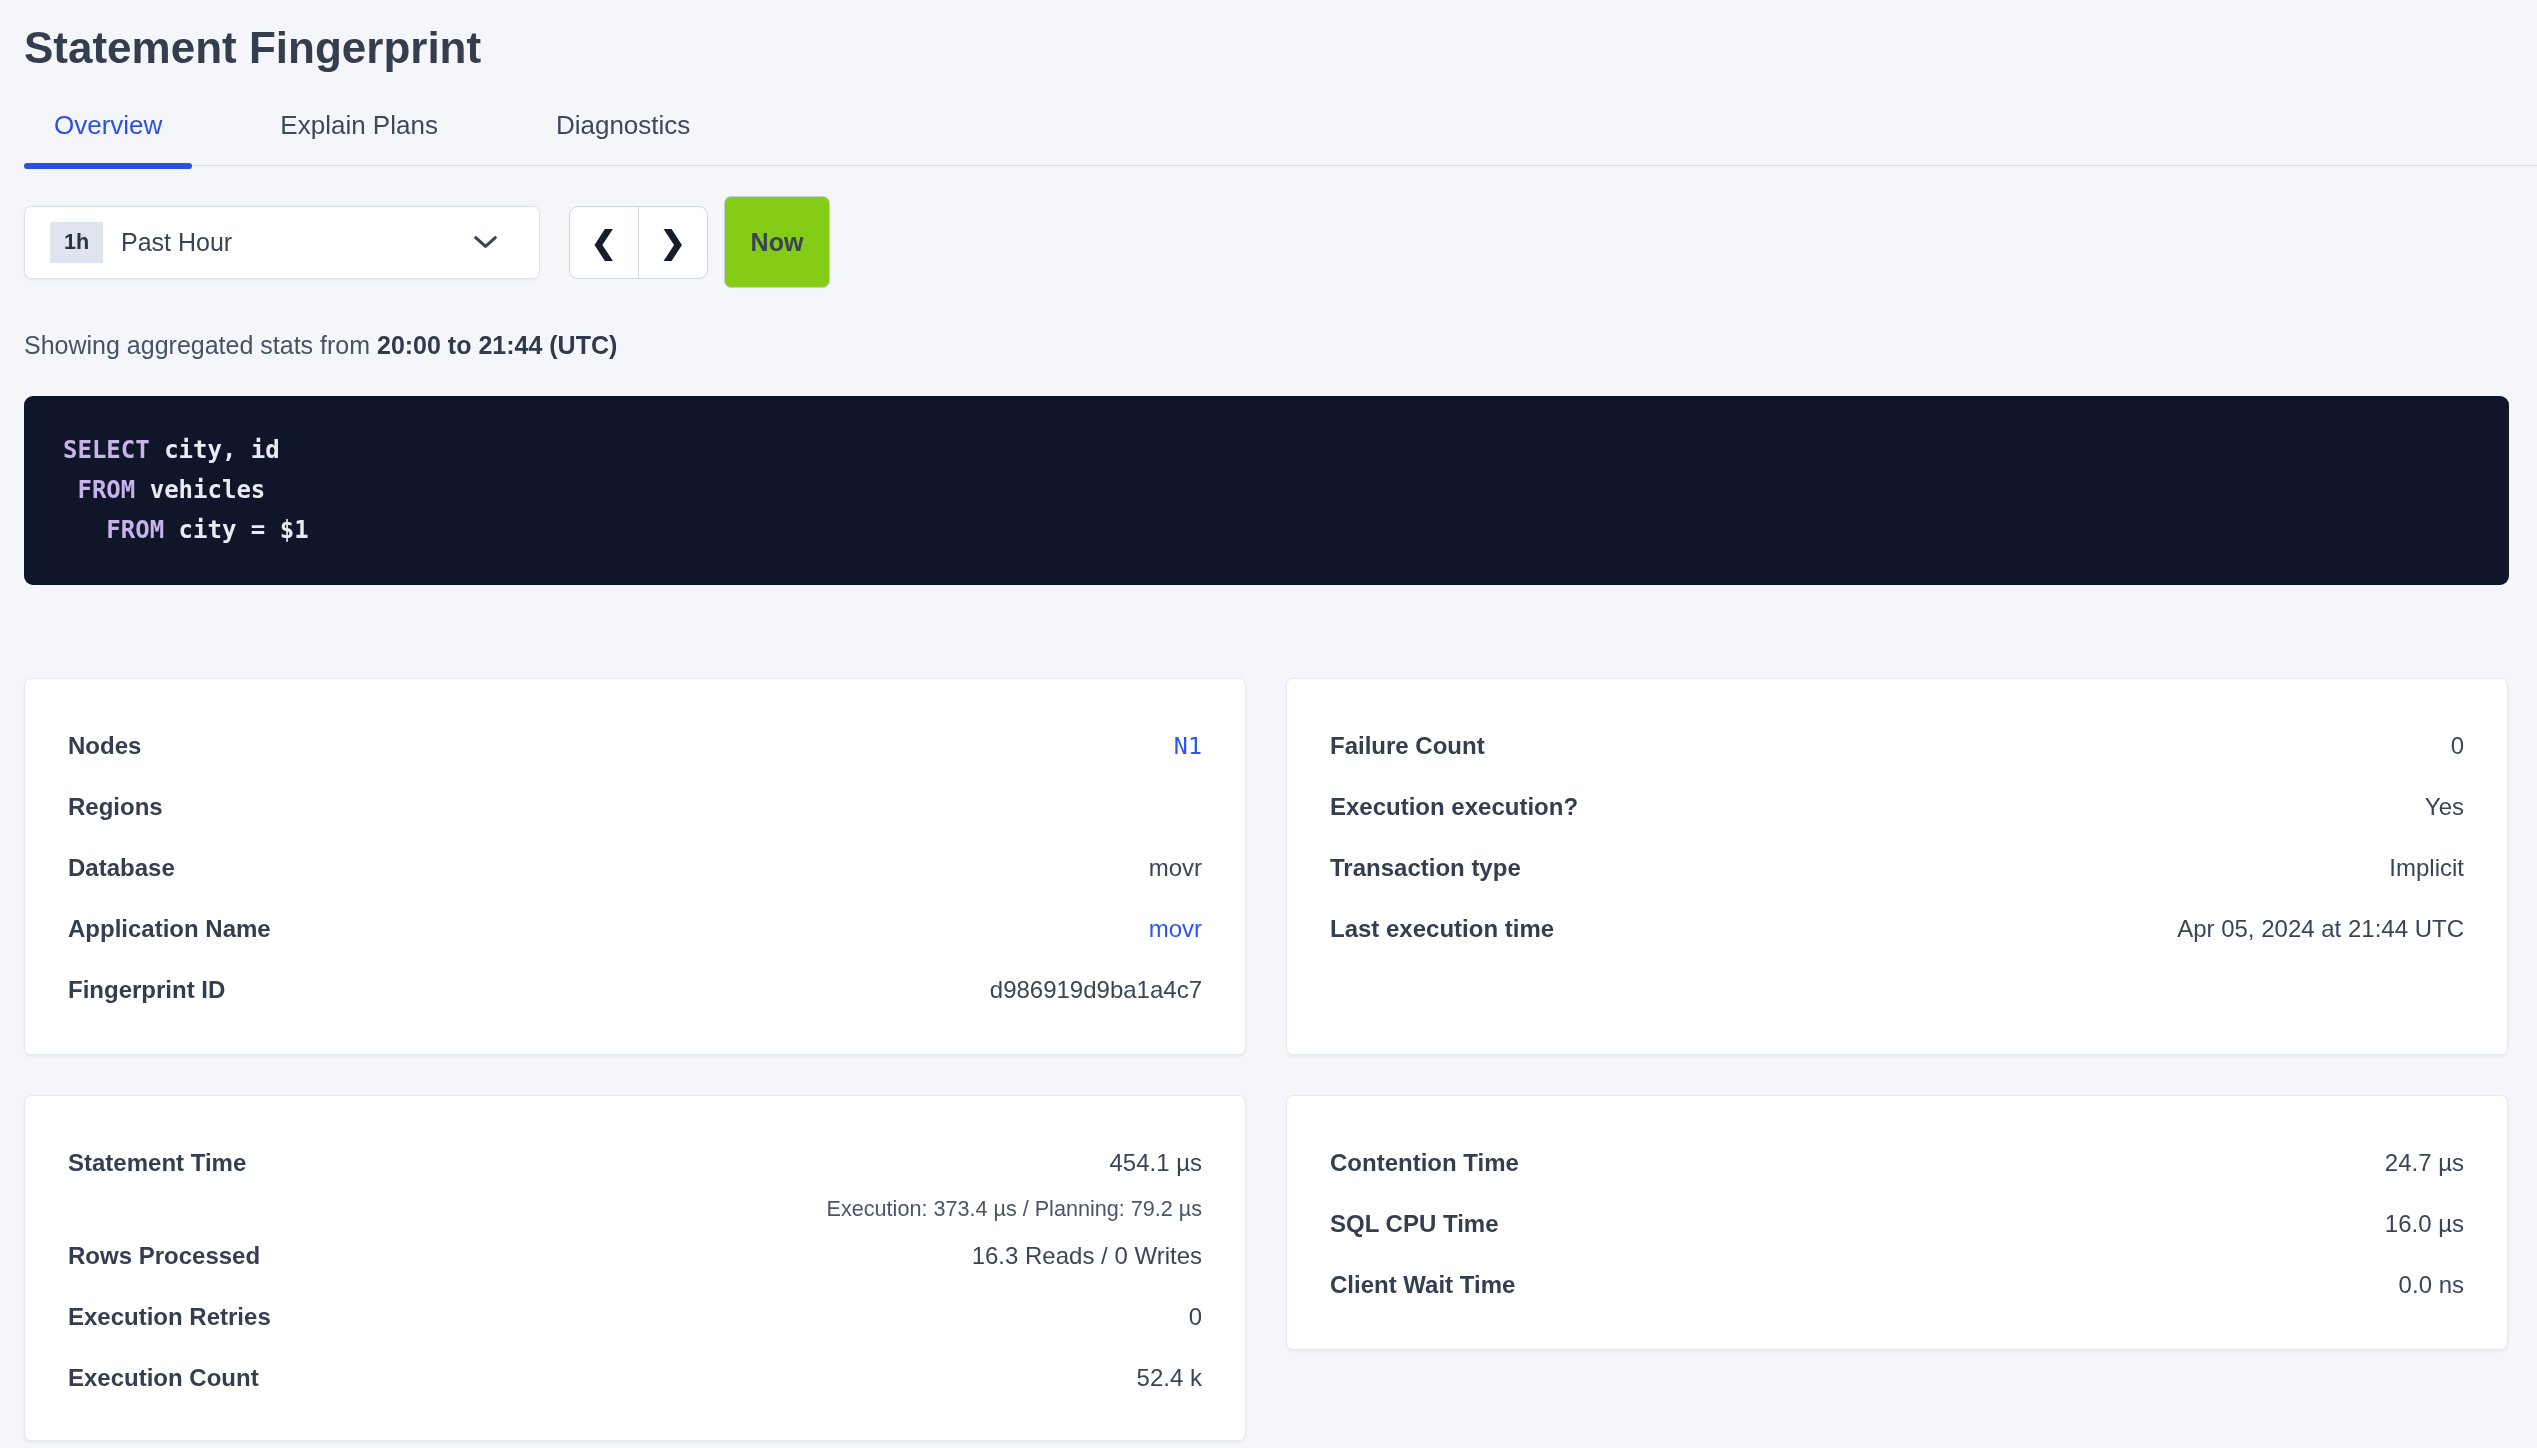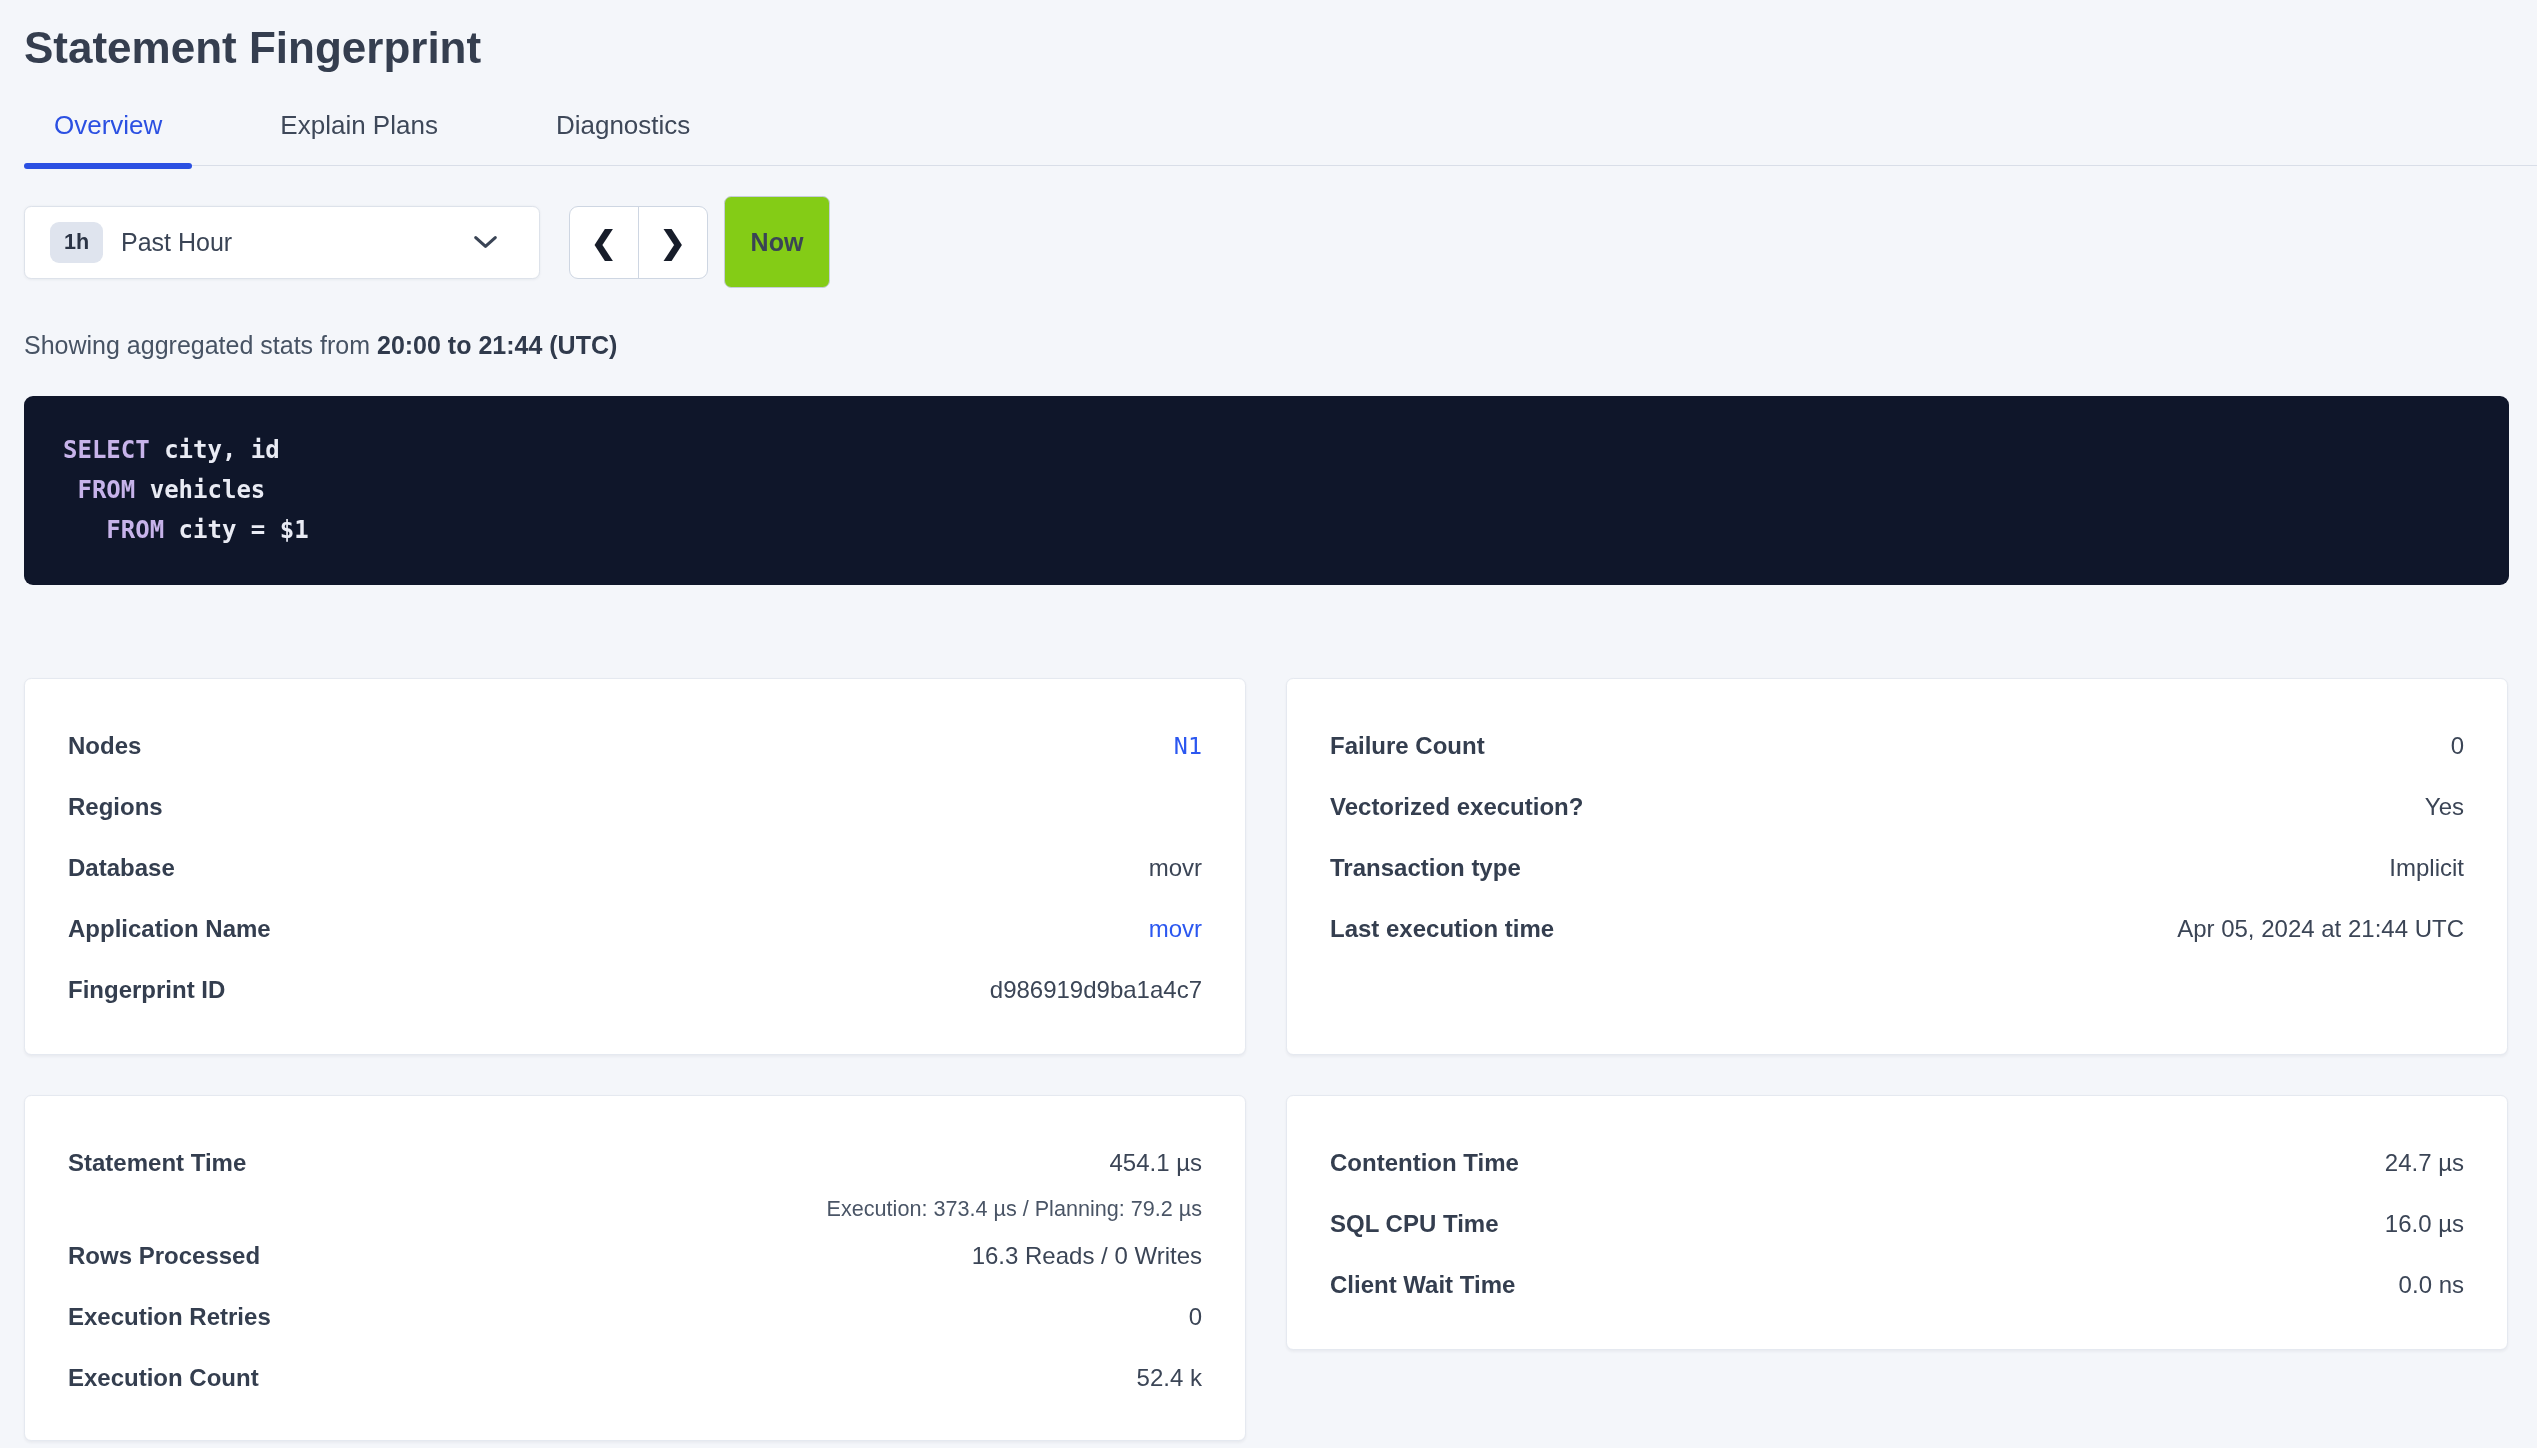--- a/index.html
+++ b/index.html
@@ -30,21 +30,21 @@
   .tab.active::after{content:"";position:absolute;left:0;right:0;bottom:-3.6px;height:6.3px;border-radius:3.6px;background:var(--accent);}
 
   
   .controls{display:flex;align-items:center;margin-top:30px;}
   .time-picker{
     width:516px;height:73px;background:#fff;border:1.3px solid #dde2ea;border-radius:7.2px;
     display:flex;align-items:center;padding:0 25px;cursor:pointer;
     box-shadow:0 0.9px 2.7px rgba(36,43,66,0.06);
   }
   .tp-badge{
-    width:53px;height:41px;background:#dfe4ee;border-radius:9px;
+    width:53px;height:41px;background:#dfe4ee;border-radius:1px;
     display:flex;align-items:center;justify-content:center;
     font-size:21.6px;font-weight:700;color:#2b3445;flex:0 0 auto;
   }
   .tp-label{margin-left:18px;font-size:25px;color:#3a4455;flex:1 1 auto;}
   .tp-caret{flex:0 0 auto;margin-right:16px;}
 
   .arrow-group{
     margin-left:29px;width:139px;height:73px;background:#fff;
     border:1.3px solid #ced6e2;border-radius:9px;display:flex;overflow:hidden;
   }
@@ -187,21 +187,21 @@
       </div>
     </div>
 
     <div class="col">
       <div class="card h-details">
         <div class="row">
           <span class="lbl">Failure Count</span>
           <span class="val">0</span>
         </div>
         <div class="row">
-          <span class="lbl">Vectorized execution?</span>
+          <span class="lbl">Execution execution?</span>
           <span class="val">Yes</span>
         </div>
         <div class="row">
           <span class="lbl">Transaction type</span>
           <span class="val">Implicit</span>
         </div>
         <div class="row">
           <span class="lbl">Last execution time</span>
           <span class="val">Apr 05, 2024 at 21:44 UTC</span>
         </div>

